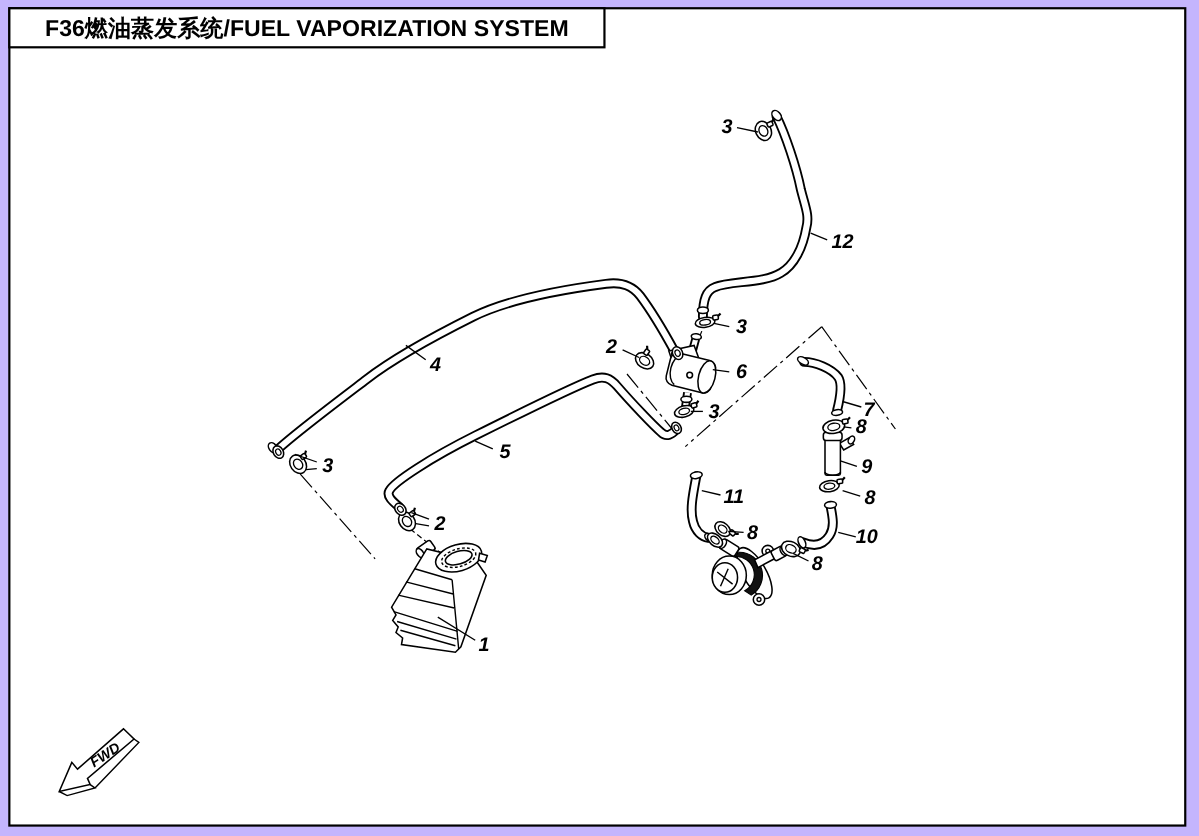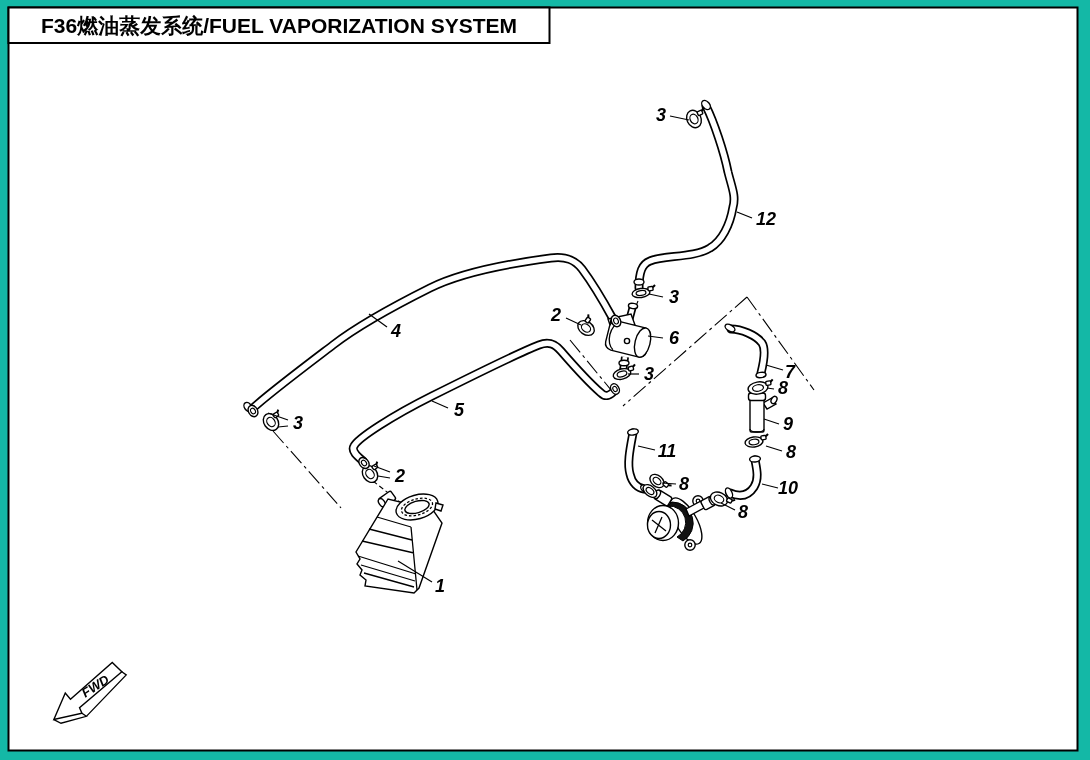--- a/index.html
+++ b/index.html
@@ -1,16 +1,16 @@
 <!DOCTYPE html>
 <html><head>
 <meta charset="utf-8">
 <style>
   html,body{margin:0;padding:0;background:#ffffff;}
-  .page{position:relative;width:1090px;height:760px;background:#14b8a6;overflow:hidden;}
+  .page{position:relative;width:1090px;height:760px;background:#c4b5fd;overflow:hidden;}
   svg{display:block;}
   .part{fill:#fff;stroke:#000;stroke-width:1.4;}
   .thin{fill:none;stroke:#000;stroke-width:1.3;}
   .hose-outer{fill:none;stroke:#000;stroke-width:9;stroke-linecap:round;stroke-linejoin:round;}
   .hose-inner{fill:none;stroke:#fff;stroke-width:5.6;stroke-linecap:round;stroke-linejoin:round;}
   .tube-outer{fill:none;stroke:#000;stroke-width:8;stroke-linecap:butt;}
   .tube-inner{fill:none;stroke:#fff;stroke-width:4.6;stroke-linecap:butt;}
   .leader{stroke:#000;stroke-width:1.2;}
   .dashdot{stroke:#000;stroke-width:1.1;fill:none;stroke-dasharray:16 4 3 4;}
   .dash-small{stroke:#000;stroke-width:1.1;fill:none;stroke-dasharray:5 3;}

